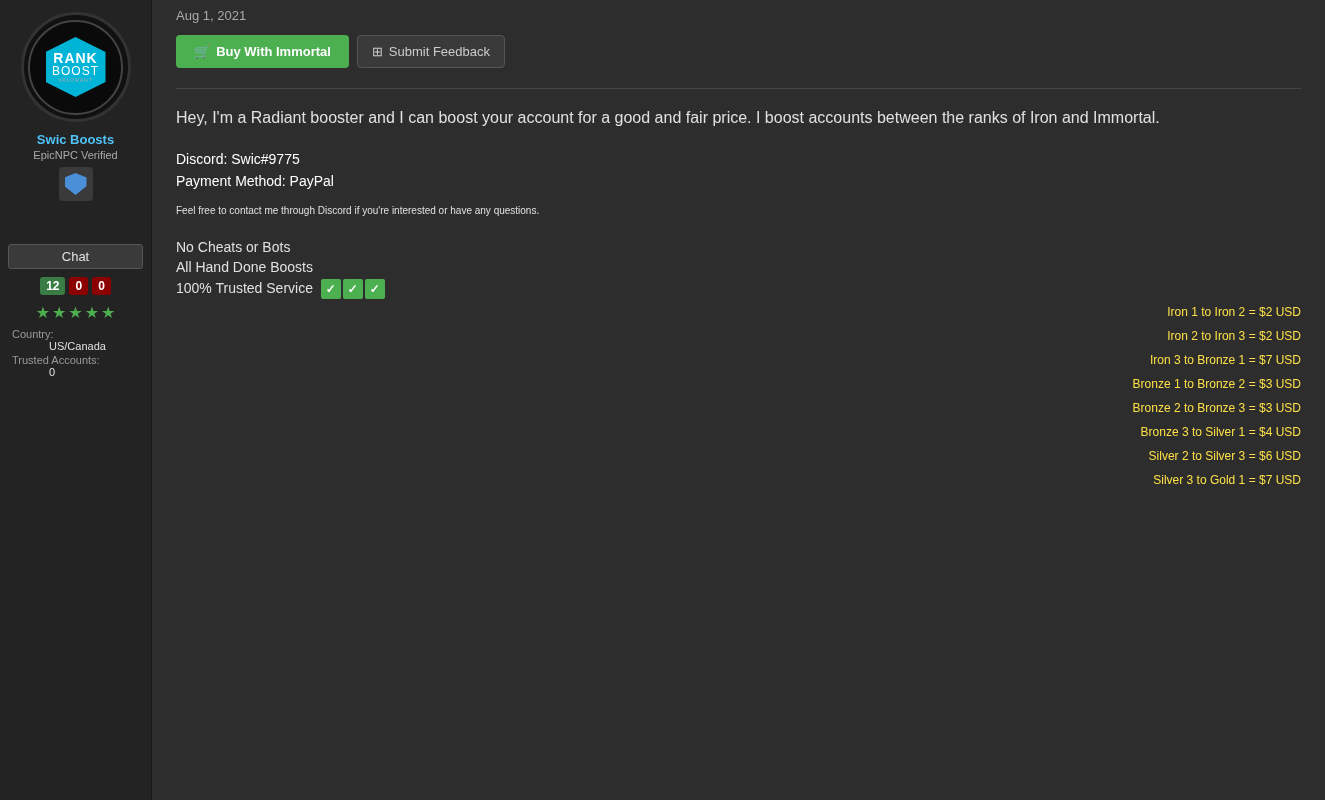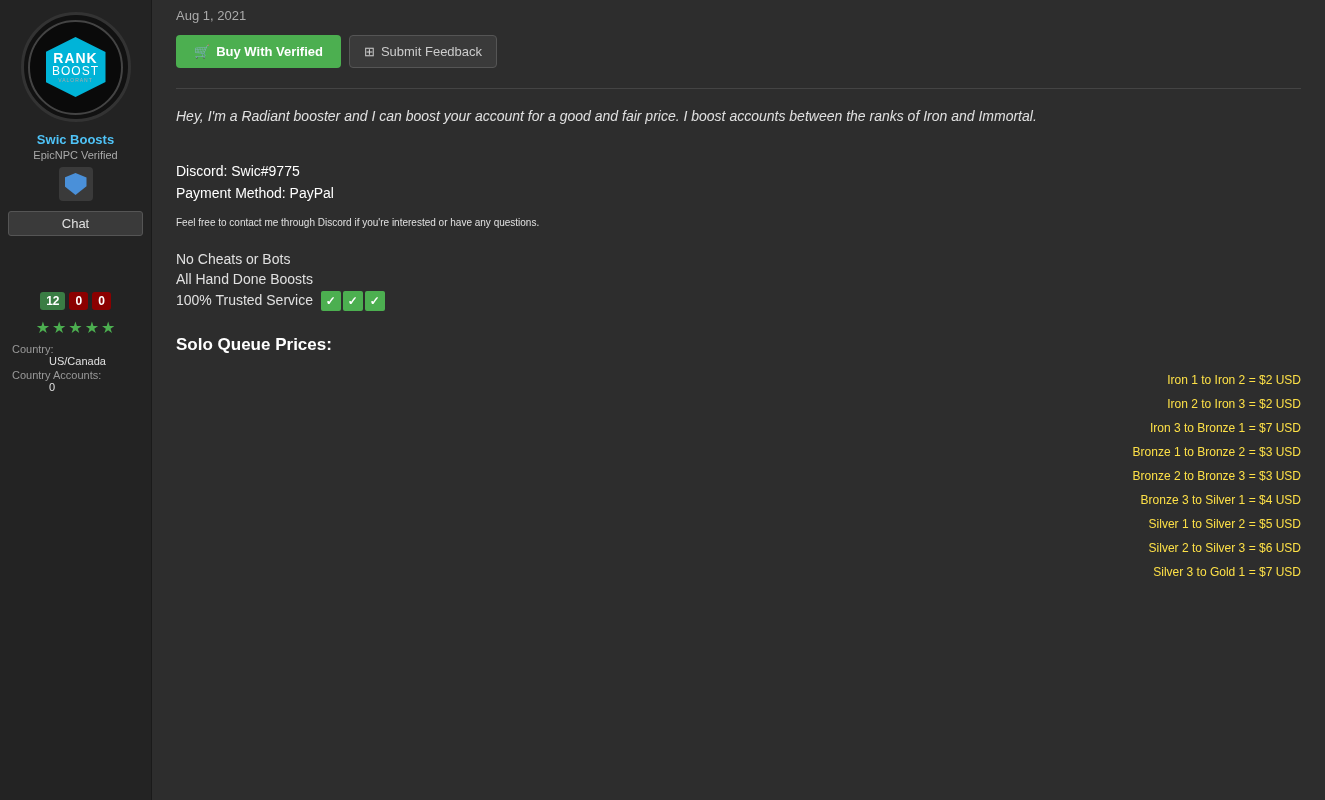--- a/index.html
+++ b/index.html
@@ -126,36 +126,36 @@
       background: #3a3a3a;
       border: 1px solid #555;
       color: #e0e0e0;
       padding: 4px 28px;
       border-radius: 3px;
       font-size: 13px;
       cursor: pointer;
       margin-bottom: 8px;
       width: 100%;
       text-align: center;
+      margin-top: 33px;
     }
 
     .stats-row {
       display: flex;
       gap: 4px;
       margin-bottom: 8px;
       align-items: center;
     }
 
     .stat-badge {
       padding: 2px 6px;
       border-radius: 3px;
       font-size: 12px;
       font-weight: bold;
       color: #fff;
-      margin-top: 48px;
     }
 
     .stat-green { background: #3a7d44; }
     .stat-red { background: #8b0000; }
 
     .stars-row {
       display: flex;
       gap: 2px;
       margin-bottom: 6px;
     }
@@ -225,24 +225,23 @@
     }
 
     .divider {
       border: none;
       border-top: 1px solid #444;
       margin-bottom: 16px;
     }
 
     .intro-text {
       color: #e0e0e0;
-      font-size: 14px;
-      margin-bottom: 36px;
+      font-size: 16px;
+      margin-bottom: 20px;
       line-height: 1.6;
-      font-style: italic;
     }
 
     .bold-line {
       font-weight: normal;
       color: #fff;
       margin-bottom: 6px;
       font-size: 14px;
     }
 
     .contact-text {
@@ -331,32 +330,32 @@
 
   <div class="stars-row">
     <span class="star">★</span>
     <span class="star">★</span>
     <span class="star">★</span>
     <span class="star">★</span>
     <span class="star">★</span>
   </div>
 
   <div class="info-row"><span class="info-label">Country:</span> <span class="info-value">US/Canada</span></div>
-  <div class="info-row"><span class="info-label">Country Accounts:</span> <span class="info-value">0</span></div>
+  <div class="info-row"><span class="info-label">Trusted Accounts:</span> <span class="info-value">0</span></div>
 
 </aside>
 
 <main class="main-content">
 
   <div class="date-line">Aug 1, 2021</div>
 
   <div class="action-bar">
     <button class="btn-buy">
       <span>🛒</span>
-      <span>Buy With Verified</span>
+      <span>Buy With Immortal</span>
     </button>
     <button class="btn-feedback">
       <span>⊞</span>
       <span>Submit Feedback</span>
     </button>
   </div>
 
   <hr class="divider">
 
   <p class="intro-text">Hey, I'm a Radiant booster and I can boost your account for a good and fair price. I boost accounts between the ranks of Iron and Immortal.</p>
@@ -370,27 +369,25 @@
   <p class="feature-line">All Hand Done Boosts</p>
   <p class="feature-line">
     <span>100% Trusted Service</span>
     <span class="check-icons">
       <span class="check-box">✓</span>
       <span class="check-box">✓</span>
       <span class="check-box">✓</span>
     </span>
   </p>
 
-  <div class="section-title">Solo Queue Prices:</div>
 
   <div id="prices-container">
       <p class="price-line">Iron 1 to Iron 2 = $2 USD</p>
       <p class="price-line">Iron 2 to Iron 3 = $2 USD</p>
       <p class="price-line">Iron 3 to Bronze 1 = $7 USD</p>
       <p class="price-line">Bronze 1 to Bronze 2 = $3 USD</p>
       <p class="price-line">Bronze 2 to Bronze 3 = $3 USD</p>
       <p class="price-line">Bronze 3 to Silver 1 = $4 USD</p>
-      <p class="price-line">Silver 1 to Silver 2 = $5 USD</p>
       <p class="price-line">Silver 2 to Silver 3 = $6 USD</p>
       <p class="price-line">Silver 3 to Gold 1 = $7 USD</p>
     </div>
 
 </main>
 
 </body></html>

